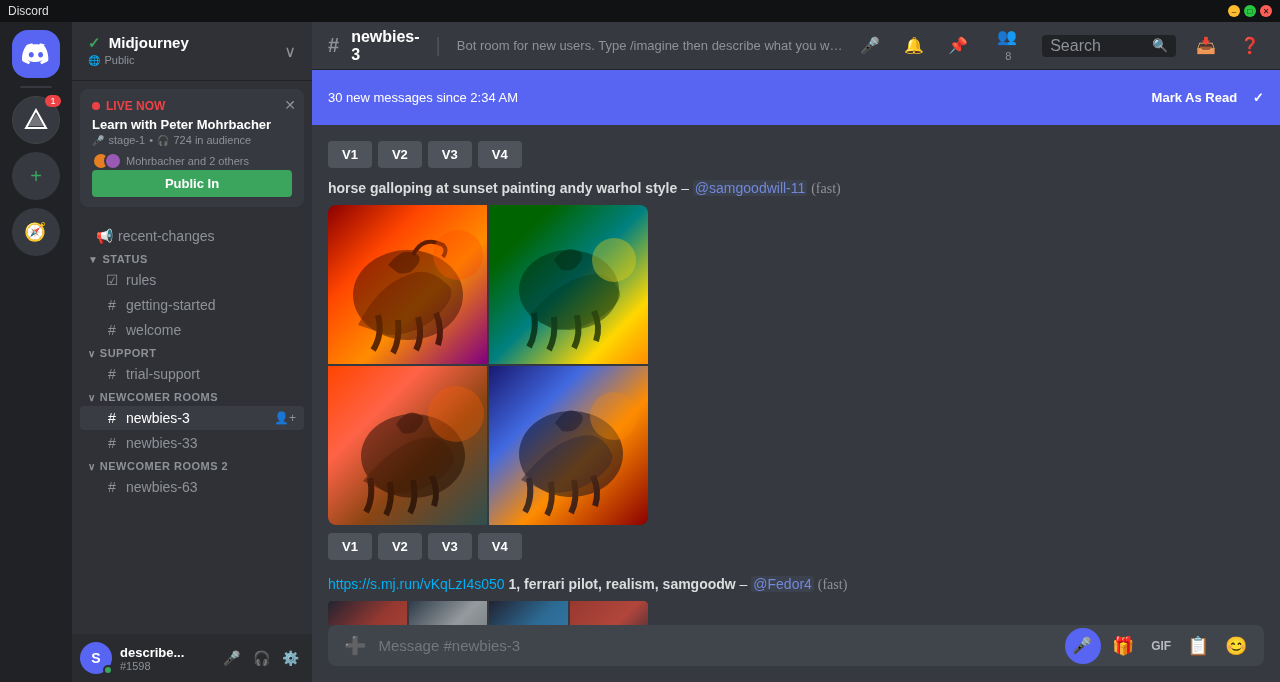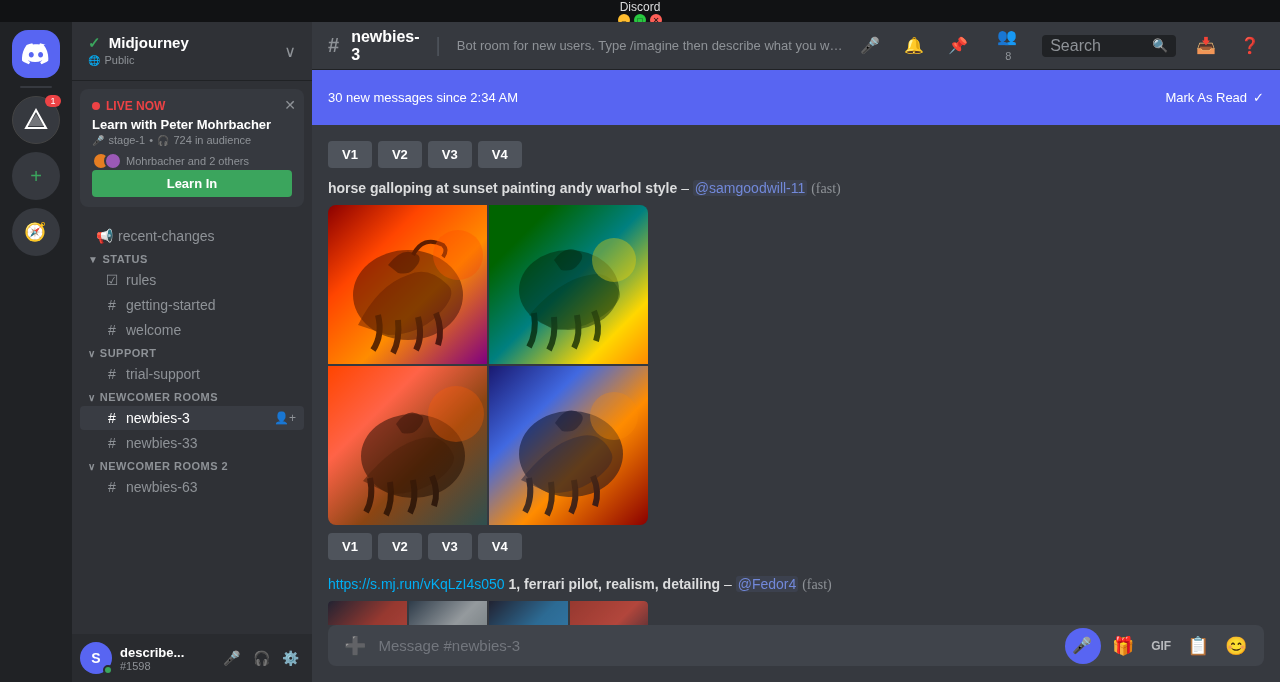--- a/index.html
+++ b/index.html
@@ -1,19 +1,19 @@
 <!DOCTYPE html>
 <html><head>
   <meta charset="utf-8">
   <style>
     * { margin: 0; padding: 0; box-sizing: border-box; }
     body { width: 1280px; height: 682px; overflow: hidden; font-family: 'Segoe UI', Arial, sans-serif; background: #202225; color: #dcddde; display: flex; flex-direction: column; }
     
     
-    .titlebar { height: 22px; background: #111214; display: flex; align-items: center; justify-content: space-between; padding: 0 8px; flex-shrink: 0; flex-direction: column; }
+    .titlebar { height: 22px; background: #111214; display: flex; align-items: center; justify-content: space-between; padding: 0 8px; flex-shrink: 0; }
     .titlebar-title { color: #dcddde; font-size: 12px; display: flex; align-items: center; gap: 6px; }
     .titlebar-controls { display: flex; gap: 4px; }
     .titlebar-btn { width: 12px; height: 12px; border-radius: 50%; display: flex; align-items: center; justify-content: center; font-size: 8px; color: #111; cursor: pointer; }
     .titlebar-btn.minimize { background: #febc2e; }
     .titlebar-btn.maximize { background: #28c840; }
     .titlebar-btn.close { background: #ff5f57; }
     
     
     .app { display: flex; flex: 1; overflow: hidden; }
     
@@ -71,21 +71,21 @@
     .channel-header-sep { color: #4f545c; font-size: 20px; margin: 0 4px; }
     .channel-header-topic { font-size: 13px; color: #8e9297; white-space: nowrap; overflow: hidden; text-overflow: ellipsis; max-width: 400px; }
     .channel-header-actions { margin-left: auto; display: flex; align-items: center; gap: 16px; }
     .header-btn { background: none; border: none; color: #8e9297; cursor: pointer; font-size: 16px; padding: 4px; border-radius: 4px; }
     .search-bar { display: flex; align-items: center; background: #202225; border-radius: 4px; padding: 2px 8px; gap: 6px; width: 144px; }
     .search-input { background: none; border: none; color: #dcddde; font-size: 16px; outline: none; width: 100%; }
     .search-input::placeholder { color: #8e9297; }
     
     
     .new-messages-banner { background: #5865f2; color: #fff; font-size: 13px; font-weight: 500; padding: 20px 16px; display: flex; align-items: center; justify-content: space-between; flex-shrink: 0; }
-    .mark-as-read-btn { display: flex; align-items: center; gap: 6px; color: #fff; cursor: pointer; font-size: 13px; font-weight: 400; justify-content: center; }
+    .mark-as-read-btn { display: flex; align-items: center; gap: 16px; color: #fff; cursor: pointer; font-size: 13px; font-weight: 700; justify-content: center; }
     
     
     .messages-area { flex: 1; overflow-y: auto; padding: 16px; }
     
     
     .message { margin-bottom: 16px; }
     .message-description { font-size: 14px; color: #dcddde; margin-bottom: 8px; }
     .message-description strong { font-weight: 600; }
     .message-link { color: #00aff4; cursor: pointer; text-decoration: none; }
     .message-mention { color: #7289da; background: rgba(114,137,218,0.1); border-radius: 3px; padding: 0 2px; cursor: pointer; }
@@ -183,21 +183,21 @@
         <span style="font-size:10px;">🎧</span>
         <span>724 in audience</span>
       </div>
       <div class="live-users">
         <div style="display:flex; gap:-4px;">
           <div style="width:18px;height:18px;border-radius:50%;background:#e67e22;border:2px solid #36393f;display:inline-block;"></div>
           <div style="width:18px;height:18px;border-radius:50%;background:#9b59b6;border:2px solid #36393f;display:inline-block;margin-left:-6px;"></div>
         </div>
         <span>Mohrbacher and 2 others</span>
       </div>
-      <button class="listen-btn">Learn In</button>
+      <button class="listen-btn">Public In</button>
     </div>
 
     <div class="channel-list">
 
       <div class="channel-item">
         <span class="channel-icon">📢</span>
         <span>recent-changes</span>
       </div>
 
       <div class="channel-category">
@@ -373,21 +373,21 @@
           <button class="action-btn">V1</button>
           <button class="action-btn">V2</button>
           <button class="action-btn">V3</button>
           <button class="action-btn">V4</button>
         </div>
       </div>
 
       <div class="message">
         <div class="message-description">
           <a class="message-link">https://s.mj.run/vKqLzI4s050</a>
-          <span> <strong>1, ferrari pilot, realism, detailing</strong></span>
+          <span> <strong>1, ferrari pilot, realism, samgoodw</strong></span>
           <span> – </span>
           <span class="message-mention">@Fedor4</span>
           <span class="message-tag"> (fast)</span>
         </div>
 
         <div style="display:flex; gap:2px; width:320px; height:60px; border-radius:4px; overflow:hidden; opacity:0.7;">
           <div style="flex:1; background:linear-gradient(135deg,#1a1a2e,#c0392b,#e74c3c); border-radius:4px 0 0 4px;"></div>
           <div style="flex:1; background:linear-gradient(135deg,#2c3e50,#bdc3c7,#7f8c8d);"></div>
           <div style="flex:1; background:linear-gradient(135deg,#1a1a2e,#2980b9,#3498db);"></div>
           <div style="flex:1; background:linear-gradient(135deg,#c0392b,#e74c3c,#1a1a2e); border-radius:0 4px 4px 0;"></div>

